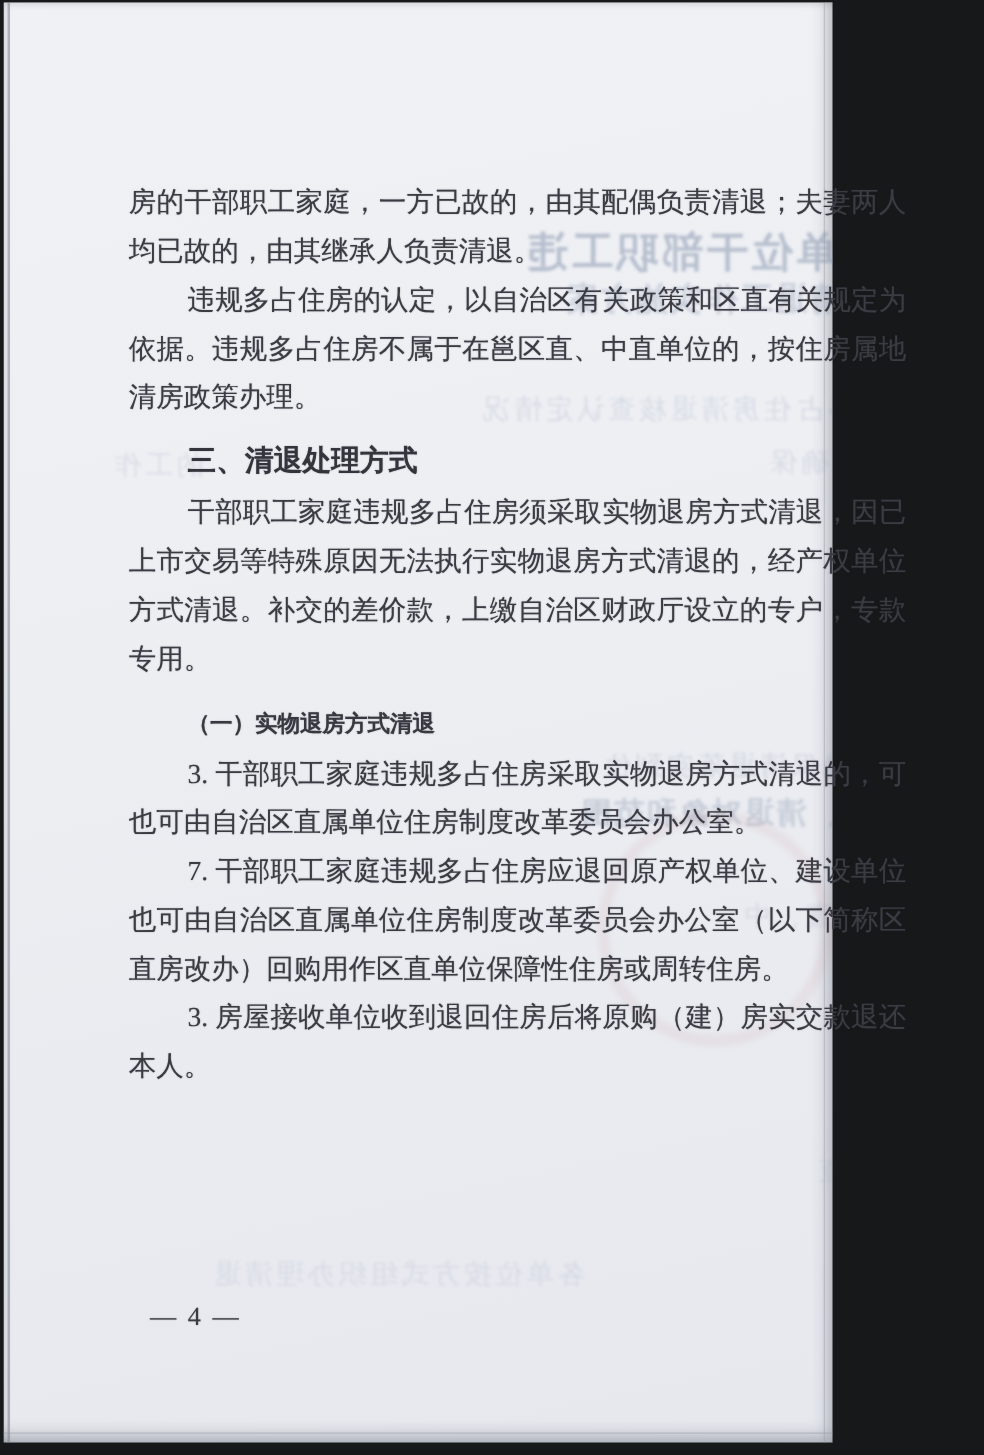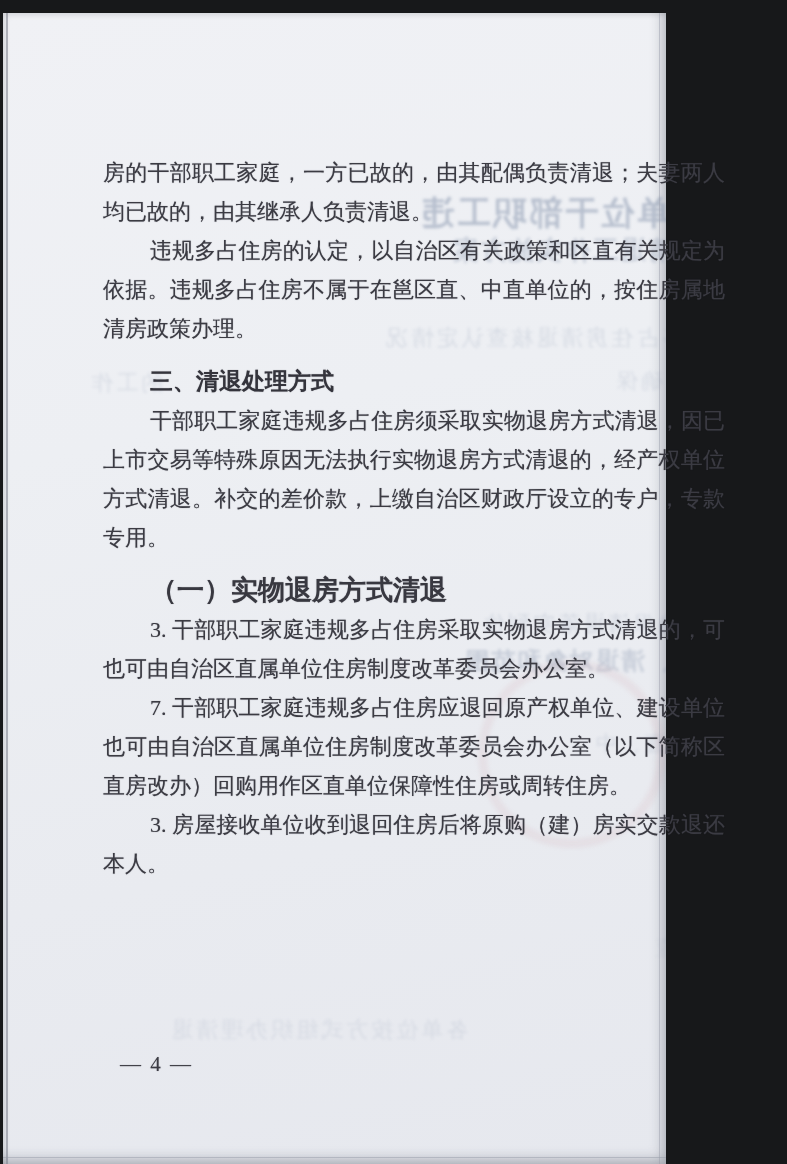--- a/index.html
+++ b/index.html
@@ -5,21 +5,21 @@
   html,body{margin:0;padding:0;}
   body{
     width:787px;height:1164px;
     background:#17181a;
     overflow:hidden;
     position:relative;
     font-family:"Liberation Serif","DejaVu Serif",serif;
   }
   .paper{
     position:absolute;
-    left:3px;top:13px;
+    left:3px;top:2px;
     width:663px;height:1152px;
     background:linear-gradient(168deg,#f0f1f5 0%,#edeff3 35%,#e9ebf0 70%,#e6e8ee 100%);
     box-shadow:
       inset -8px -10px 14px -6px rgba(45,50,62,0.38),
       inset 3px 3px 6px -2px rgba(30,32,40,0.18);
   }
   .edge-left{
     position:absolute;left:3px;top:0;width:2px;height:100%;
     background:rgba(125,130,142,0.55);
   }
@@ -43,25 +43,25 @@
     white-space:nowrap;
   }
   .line.justify{
     text-align:justify;
     text-align-last:justify;
     white-space:normal;
   }
   .line.indent{text-indent:47px;}
   .line.sp{margin-top:14px;}
   .line.heading{
-    font-family:Liberation Sans, sans-serif;
+    font-family:Liberation Mono, monospace;
     font-weight:bold;font-size:23px;color:#34343c;
   }
   .line.subheading{
-    font-weight:600;font-size:27px;color:#383840;
+    font-weight:600;font-size:18px;color:#383840;
   }
   .pagenum{
     position:absolute;left:117px;top:1036px;
     font-size:21px;color:#3b3b43;line-height:30px;
     letter-spacing:2px;
     text-shadow:0 0 1px rgba(59,59,67,0.5);
   }
   
   .bleed-layer{position:absolute;left:0;top:0;width:100%;height:100%;overflow:hidden;}
   .bleed{

